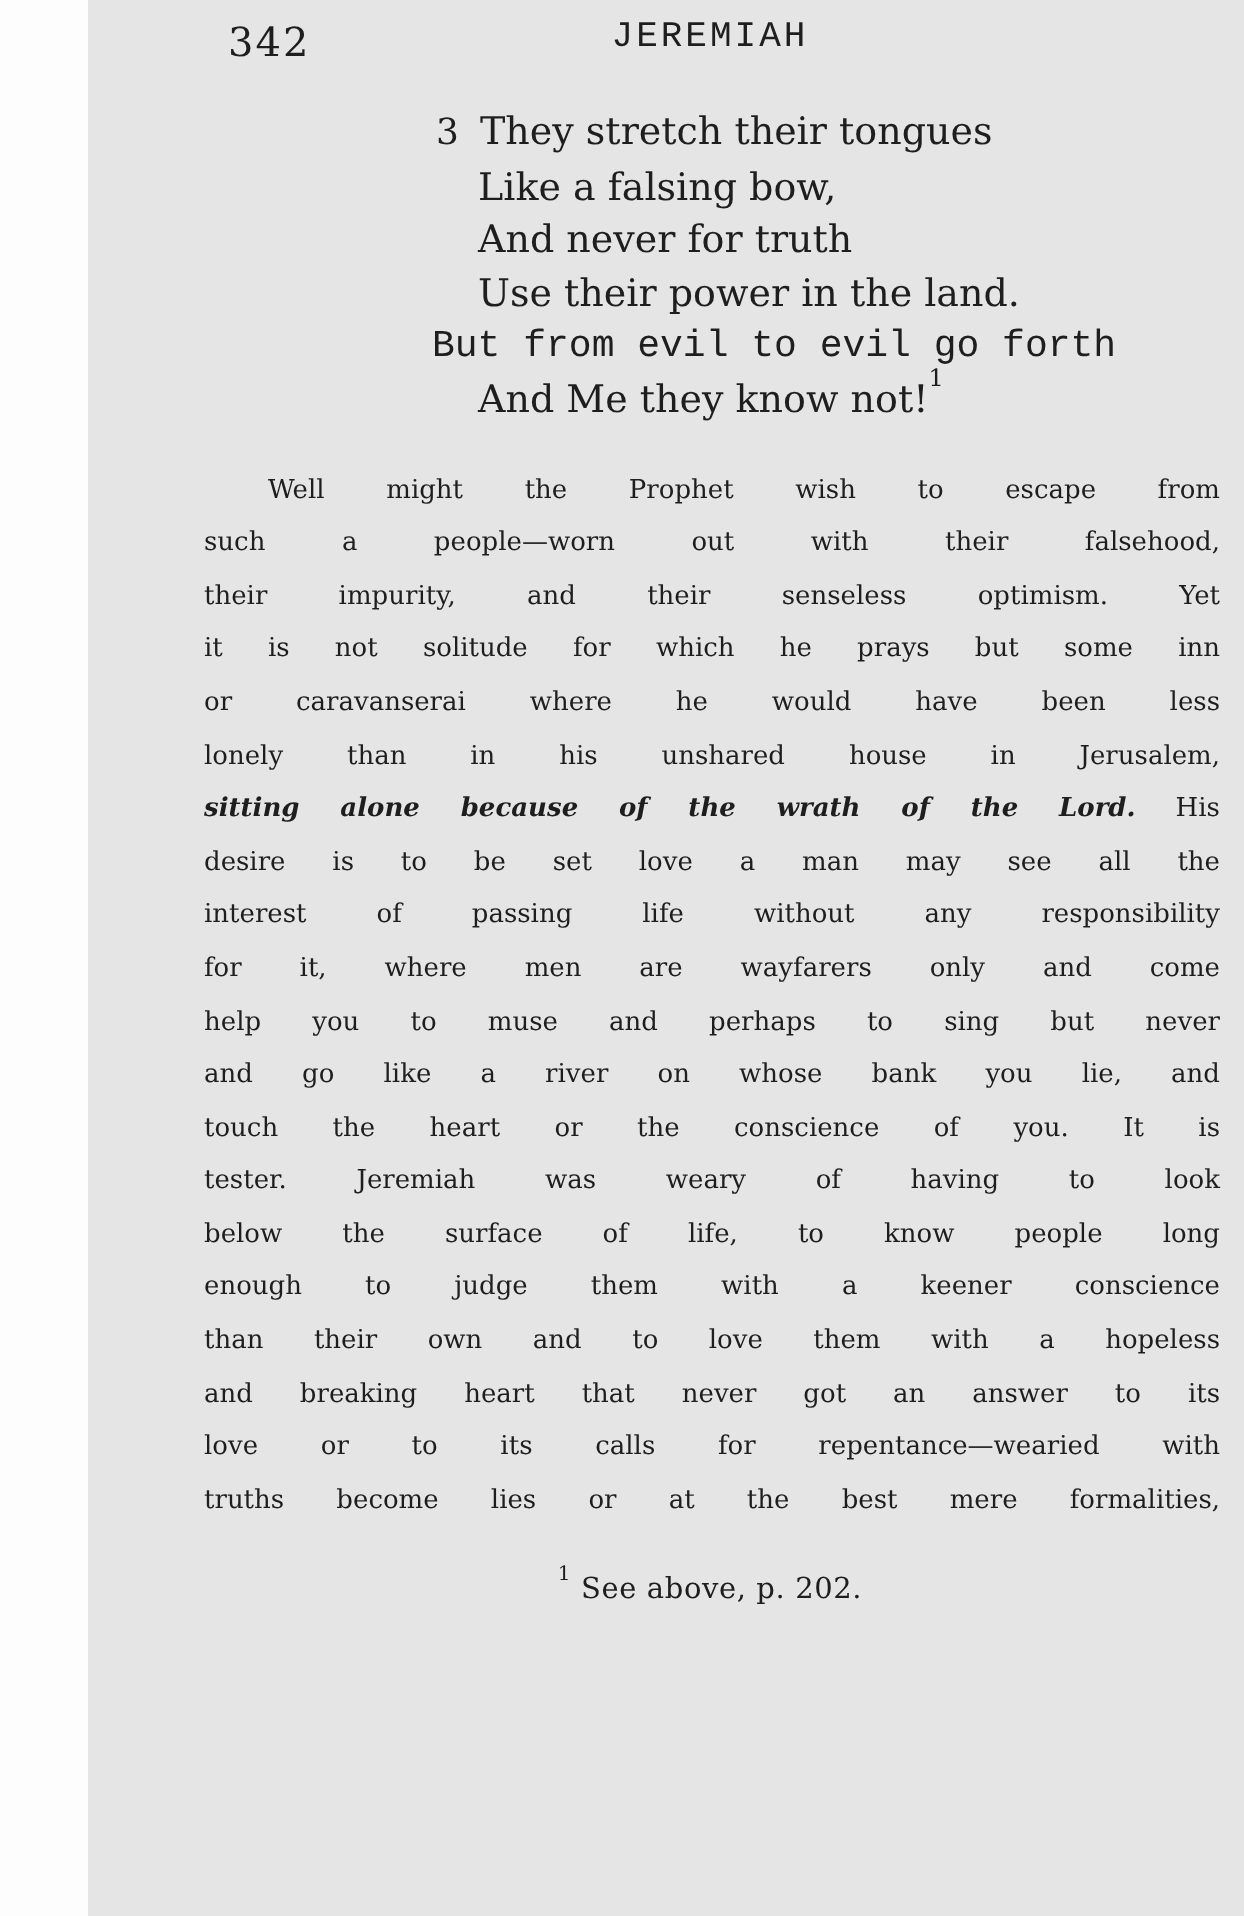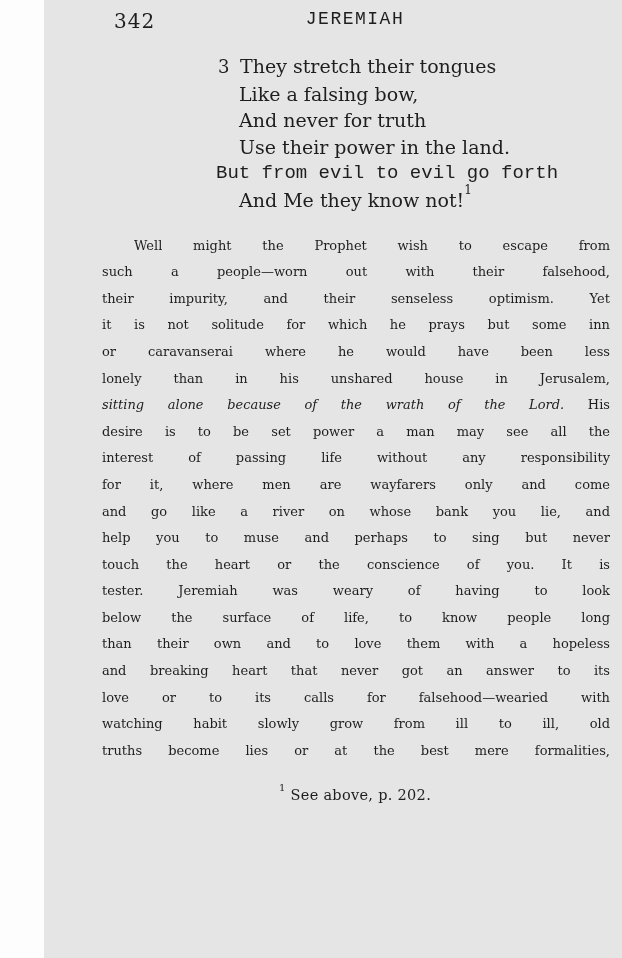--- a/index.html
+++ b/index.html
@@ -37,21 +37,21 @@
   .vline.out { padding-left: 0; font-family: Liberation Mono, monospace; }
   .vnum { display: inline-block; width: 22px; padding-left: 2px; font-size: 18px; }
   .prose {
     margin: 19px 0 0 58px;
     width: 508px;
     font-size: 13px;
     line-height: 26.6px;
   }
   .pline { text-align: justify; text-align-last: justify; }
   .pline.first { padding-left: 32px; }
-  .it { font-style: italic; }
+  .it { font-style: italic; font-weight: bold; }
   sup.fnref {
     font-size: 12px;
     position: relative; top: -6px;
     line-height: 0;
   }
   .footnote {
     margin-top: 23px;
     text-align: center;
     font-size: 14.5px;
     letter-spacing: 0.3px;
@@ -78,32 +78,32 @@
     </div>
 
   <div class="prose">
       <div class="pline first"><span>Well might the Prophet wish to escape from</span></div>
       <div class="pline"><span>such a people—worn out with their falsehood,</span></div>
       <div class="pline"><span>their impurity, and their senseless optimism. Yet</span></div>
       <div class="pline"><span>it is not solitude for which he prays but some inn</span></div>
       <div class="pline"><span>or caravanserai where he would have been less</span></div>
       <div class="pline"><span>lonely than in his unshared house in Jerusalem,</span></div>
       <div class="pline"><span class="it">sitting alone because of the wrath of the Lord.</span><span> His</span></div>
-      <div class="pline"><span>desire is to be set power a man may see all the</span></div>
+      <div class="pline"><span>desire is to be set love a man may see all the</span></div>
       <div class="pline"><span>interest of passing life without any responsibility</span></div>
       <div class="pline"><span>for it, where men are wayfarers only and come</span></div>
+      <div class="pline"><span>help you to muse and perhaps to sing but never</span></div>
       <div class="pline"><span>and go like a river on whose bank you lie, and</span></div>
-      <div class="pline"><span>help you to muse and perhaps to sing but never</span></div>
       <div class="pline"><span>touch the heart or the conscience of you. It is</span></div>
       <div class="pline"><span>tester. Jeremiah was weary of having to look</span></div>
       <div class="pline"><span>below the surface of life, to know people long</span></div>
+      <div class="pline"><span>enough to judge them with a keener conscience</span></div>
       <div class="pline"><span>than their own and to love them with a hopeless</span></div>
       <div class="pline"><span>and breaking heart that never got an answer to its</span></div>
-      <div class="pline"><span>love or to its calls for falsehood—wearied with</span></div>
-      <div class="pline"><span>watching habit slowly grow from ill to ill, old</span></div>
+      <div class="pline"><span>love or to its calls for repentance—wearied with</span></div>
       <div class="pline"><span>truths become lies or at the best mere formalities,</span></div>
     </div>
 
   <div class="footnote">
     <sup class="fnref">1</sup>
     <span>See above, p. 202.</span>
   </div>
 
 </div>
 

